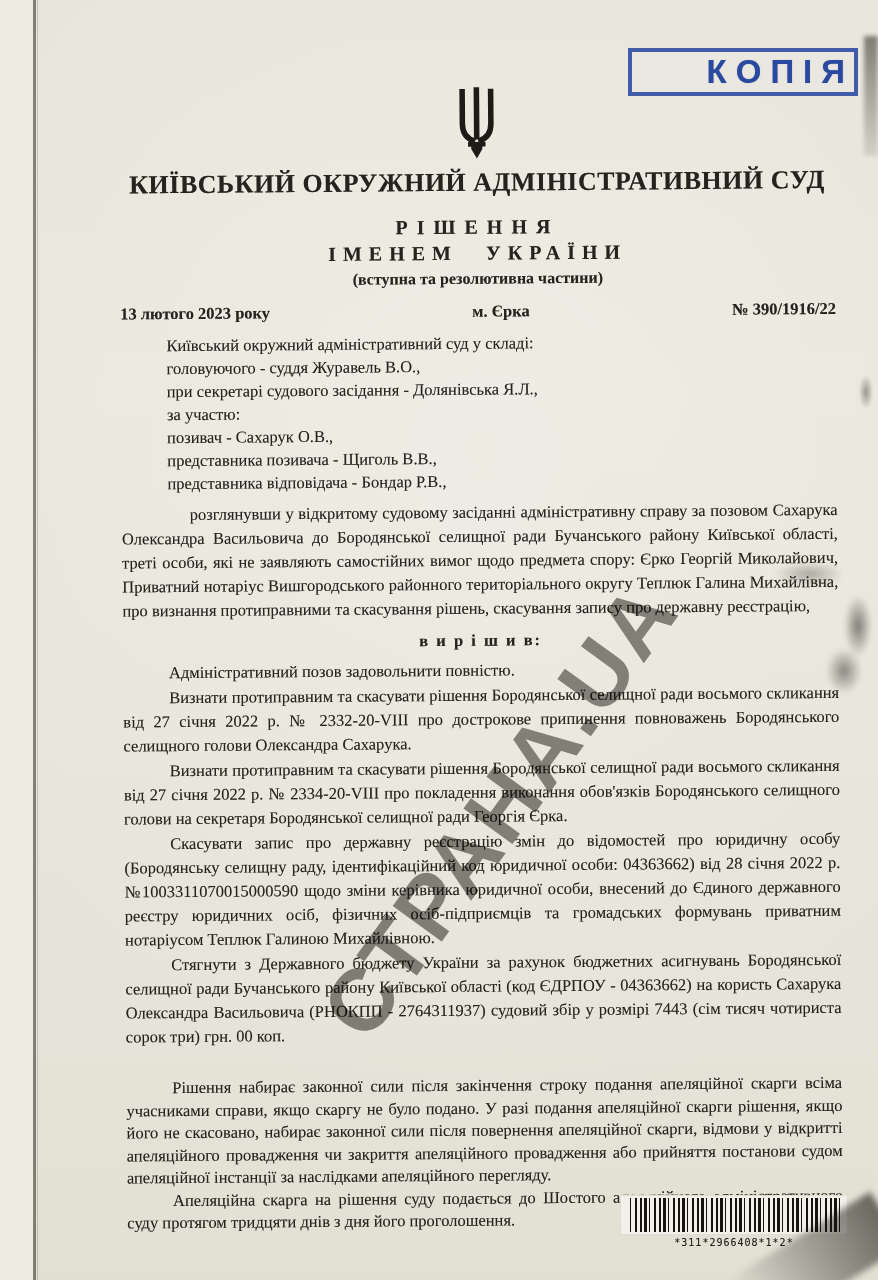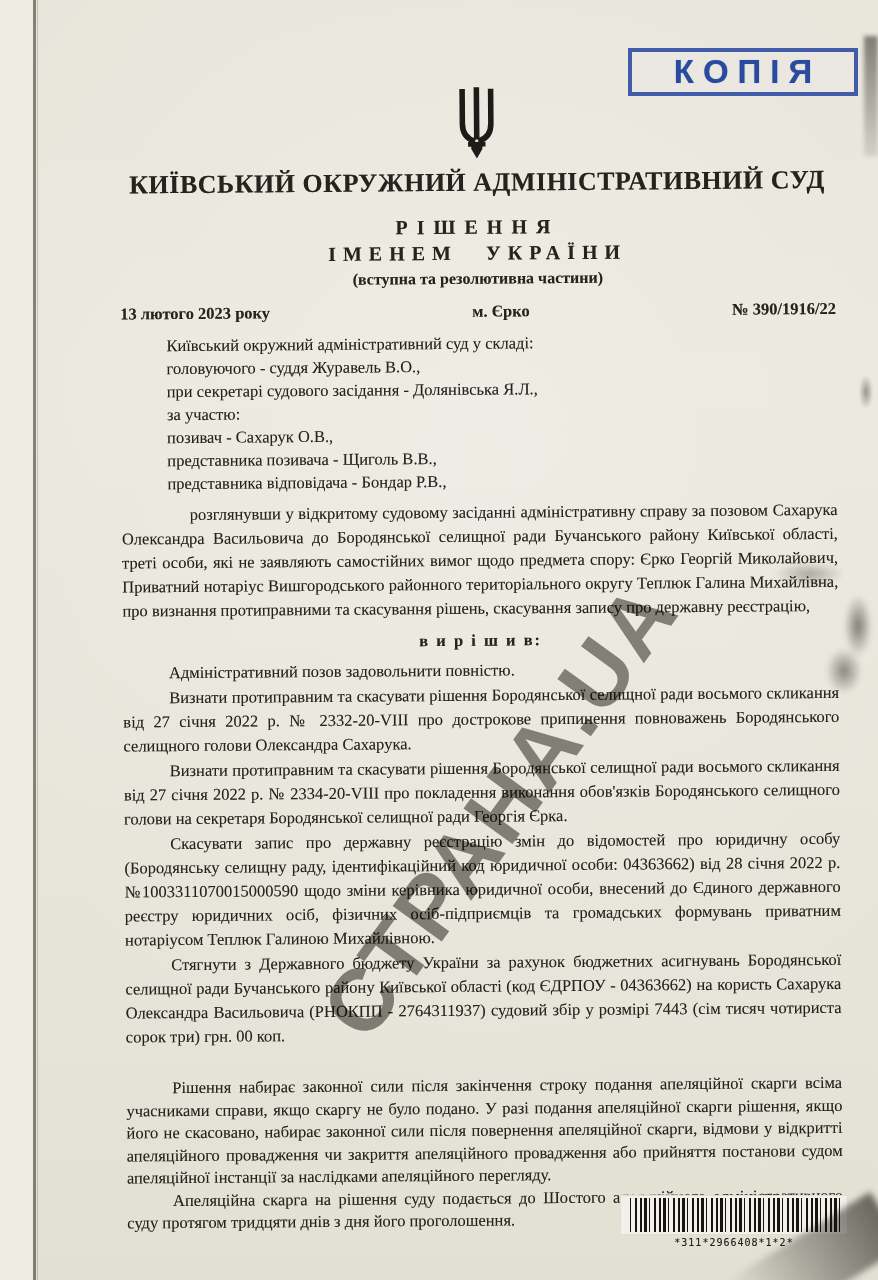--- a/index.html
+++ b/index.html
@@ -13,21 +13,21 @@
   }
   .edge-left{position:absolute;left:0;top:0;bottom:0;width:33px;background:#efece3;z-index:2;}
   .scanline{position:absolute;left:33px;top:0;bottom:0;width:3px;background:#3f3d34;opacity:.6;z-index:3;}
   .scanline2{position:absolute;left:37px;top:0;bottom:0;width:1px;background:#6b6758;opacity:.3;z-index:3;}
 
   .content{position:absolute;left:0;right:0;top:0;z-index:1;transform:rotate(-0.45deg);transform-origin:440px 300px;}
   .m{margin-left:120px;margin-right:42px;}
 
   .stamp{
     position:absolute;top:48px;left:628px;width:222px;height:40px;
-    border:4px solid rgba(41,72,160,0.88);display:flex;align-items:center;justify-content:center;
+    border:4px solid rgba(41,72,160,0.88);display:flex;align-items:center;justify-content:flex-end;
     background:rgba(240,240,245,0.12);
   }
   .stamp span{
     font-family:"Liberation Sans",sans-serif;font-weight:700;font-size:33px;
     letter-spacing:9px;padding-left:9px;color:#2a4aa0;text-shadow:0 0 1px rgba(42,74,160,.5);
   }
 
   .emblem{width:56px;height:76px;margin:86px auto 0;display:block;}
 
   .court-wrap{display:flex;justify-content:center;margin-top:6px;}
@@ -103,21 +103,21 @@
       <div class="court-wrap">
         <div class="court">КИЇВСЬКИЙ ОКРУЖНИЙ АДМІНІСТРАТИВНИЙ СУД</div>
       </div>
 
       <div class="t1">РІШЕННЯ</div>
       <div class="t2">ІМЕНЕМ УКРАЇНИ</div>
       <div class="t3">(вступна та резолютивна частини)</div>
 
       <div class="meta">
         <span>13 лютого 2023 року</span>
-        <span>м. Єрко</span>
+        <span>м. Єрка</span>
         <span>№ 390/1916/22</span>
       </div>
 
       <div class="intro">
         <div>Київський окружний адміністративний суд у складі:</div>
         <div>головуючого - суддя Журавель В.О.,</div>
         <div>при секретарі судового засідання -  Долянівська Я.Л.,</div>
         <div>за участю:</div>
         <div>позивач - Сахарук О.В.,</div>
         <div>представника позивача - Щиголь В.В.,</div>

